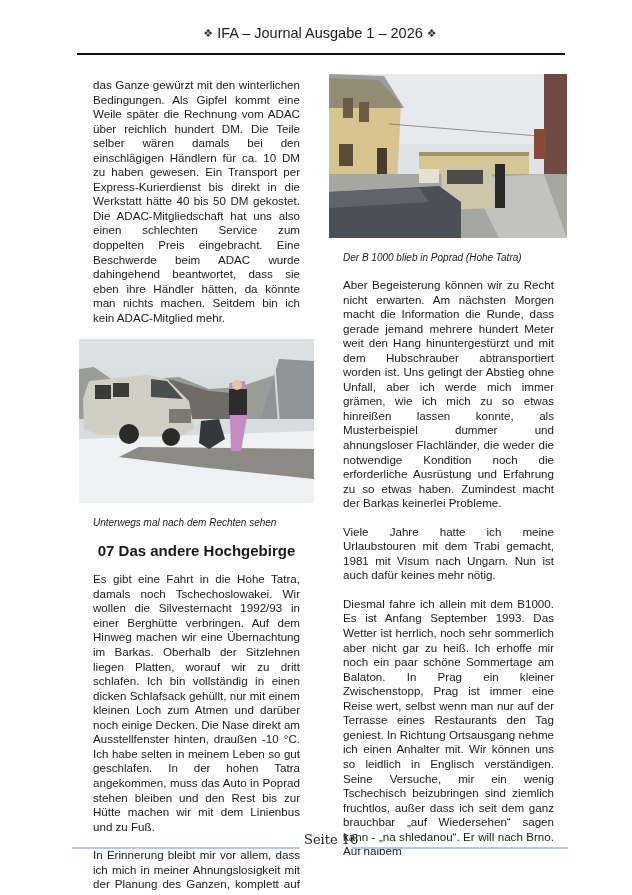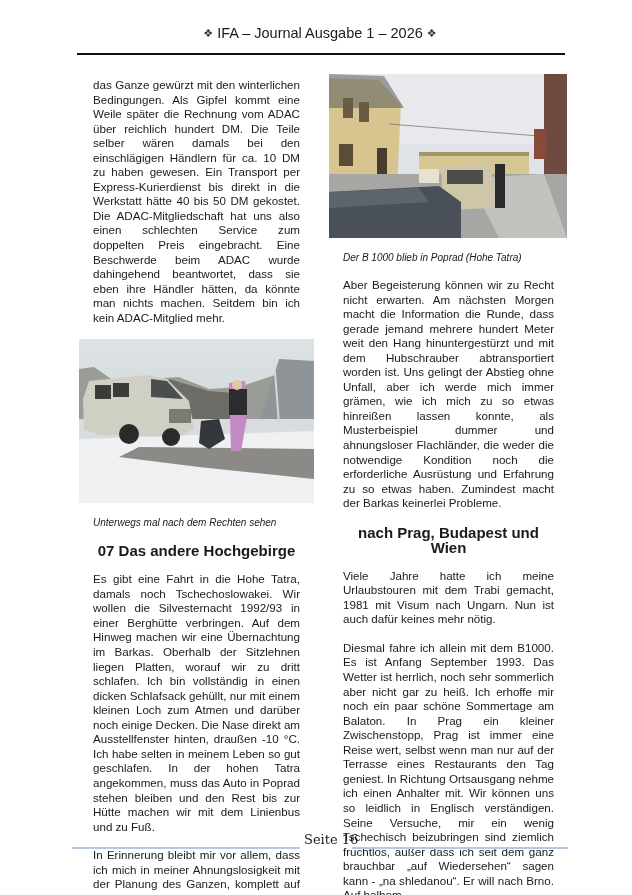--- a/index.html
+++ b/index.html
@@ -89,20 +89,19 @@
       <rect x="90" y="95" width="20" height="14" fill="#e6e2d2"></rect>
       <path d="M112 92 L162 90 L166 134 L114 136 Z" fill="#cfc6aa"></path>
       <rect x="118" y="96" width="36" height="14" fill="#4c4c48"></rect>
       <rect x="166" y="90" width="10" height="44" fill="#2a2a2a"></rect>
       <path d="M0 118 L110 112 L132 128 L132 164 L0 164 Z" fill="#4a5058"></path>
       <path d="M0 118 L90 114 L100 128 L0 134 Z" fill="#5e646c"></path>
     </svg>
   </figure>
   <p class="caption">Der B 1000 blieb in Poprad (Hohe Tatra)</p>
   <p lang="de" style="margin-top:10px;hyphens:auto;">Aber Begeisterung können wir zu Recht nicht erwarten. Am nächsten Morgen macht die Information die Runde, dass gerade jemand mehrere hundert Meter weit den Hang hinuntergestürzt und mit dem Hubschrauber abtransportiert worden ist. Uns gelingt der Abstieg ohne Unfall, aber ich werde mich immer grämen, wie ich mich zu so etwas hinreißen lassen konnte, als Musterbeispiel dummer und ahnungsloser Flachländer, die weder die notwendige Kondition noch die erforderliche Ausrüstung und Erfahrung zu so etwas haben. Zumindest macht der Barkas keinerlei Probleme.</p>
-  <p class="heading">nach Prag, Budapest und Wien</p>
   <p lang="de" style="margin-top:12px;hyphens:auto;">Viele Jahre hatte ich meine Urlaubstouren mit dem Trabi gemacht, 1981 mit Visum nach Ungarn. Nun ist auch dafür keines mehr nötig.</p>
   <p lang="de" style="hyphens:auto;">Diesmal fahre ich allein mit dem B1000. Es ist Anfang September 1993. Das Wetter ist herrlich, noch sehr sommerlich aber nicht gar zu heiß. Ich erhoffe mir noch ein paar schöne Sommertage am Balaton. In Prag ein kleiner Zwischenstopp, Prag ist immer eine Reise wert, selbst wenn man nur auf der Terrasse eines Restaurants den Tag geniest. In Richtung Ortsausgang nehme ich einen Anhalter mit. Wir können uns so leidlich in Englisch verständigen. Seine Versuche, mir ein wenig Tschechisch beizubringen sind ziemlich fruchtlos, außer dass ich seit dem ganz brauchbar „auf Wiedersehen“ sagen kann - „na shledanou“. Er will nach Brno. Auf halbem</p>
 </div>
 
 <div class="footer-rule" style="left:72px;width:228px;"></div>
 <div class="footer-text">Seite 16</div>
 <div class="footer-rule" style="left:352px;width:216px;"></div>
 
 </body></html>

